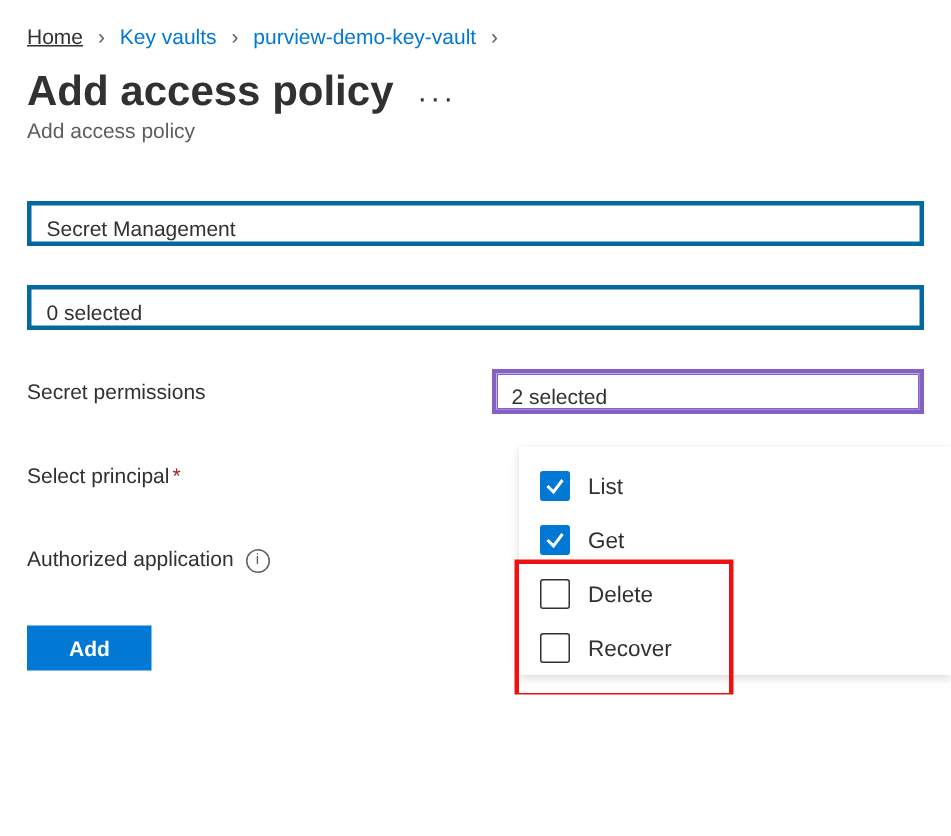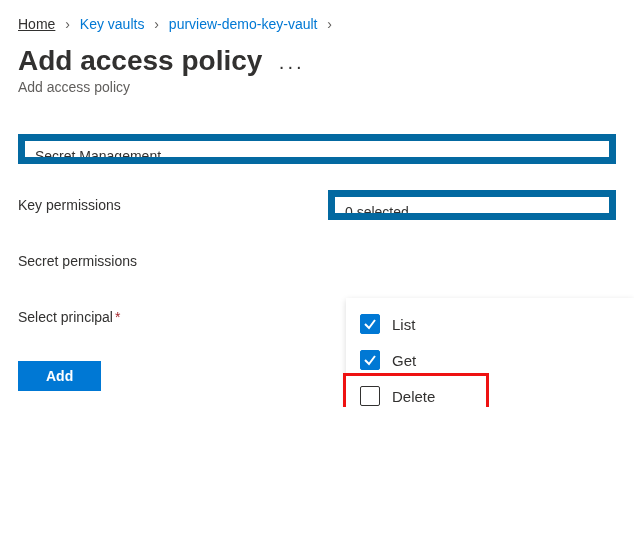--- a/index.html
+++ b/index.html
@@ -63,21 +63,21 @@
     border:1px solid #605e5c;
     border-radius:50%;
     font-size:10px;
     color:#605e5c;
     align-items:center;
     justify-content:center;
     margin-left:4px;
     vertical-align:middle;
   }
   .select-box {
-    border:7px solid #0369a1;
+    border:3px solid #0369a1;
     height:30px;
     line-height:30px;
     padding:0 10px;
     flex:1;
     min-width:270px;
     box-sizing:border-box;
     color:#323130;
     background:#fff;
     overflow:hidden;
   }
@@ -168,35 +168,41 @@
 
   <h1 class="page-title">Add access policy</h1>
   <span class="more">···</span>
   <div class="subtitle">Add access policy</div>
 
   <div class="form-row">
     <div class="select-box">Secret Management</div>
   </div>
 
   <div class="form-row">
-    <div class="form-label">Key permissions</div>
     <div class="select-box">0 selected</div>
   </div>
 
   <div class="form-row">
     <div class="form-label">Secret permissions</div>
+    <div class="select-box focused">2 selected</div>
   </div>
 
 
   <div class="form-row">
     <div class="form-label">
       <span>Select principal</span><span class="req">*</span>
     </div>
   </div>
 
+  <div class="form-row">
+    <div class="form-label">
+      <span>Authorized application</span>
+      <span class="info-icon">i</span>
+    </div>
+  </div>
 
   <button class="add-btn">Add</button>
 
   
   <div class="dropdown-panel">
     <div class="dd-item">
       <span class="chk checked">
         <svg width="14" height="14" viewBox="0 0 14 14" fill="none" stroke-width="2">
             <polyline points="2,7 6,11 12,3"></polyline>
           </svg>

